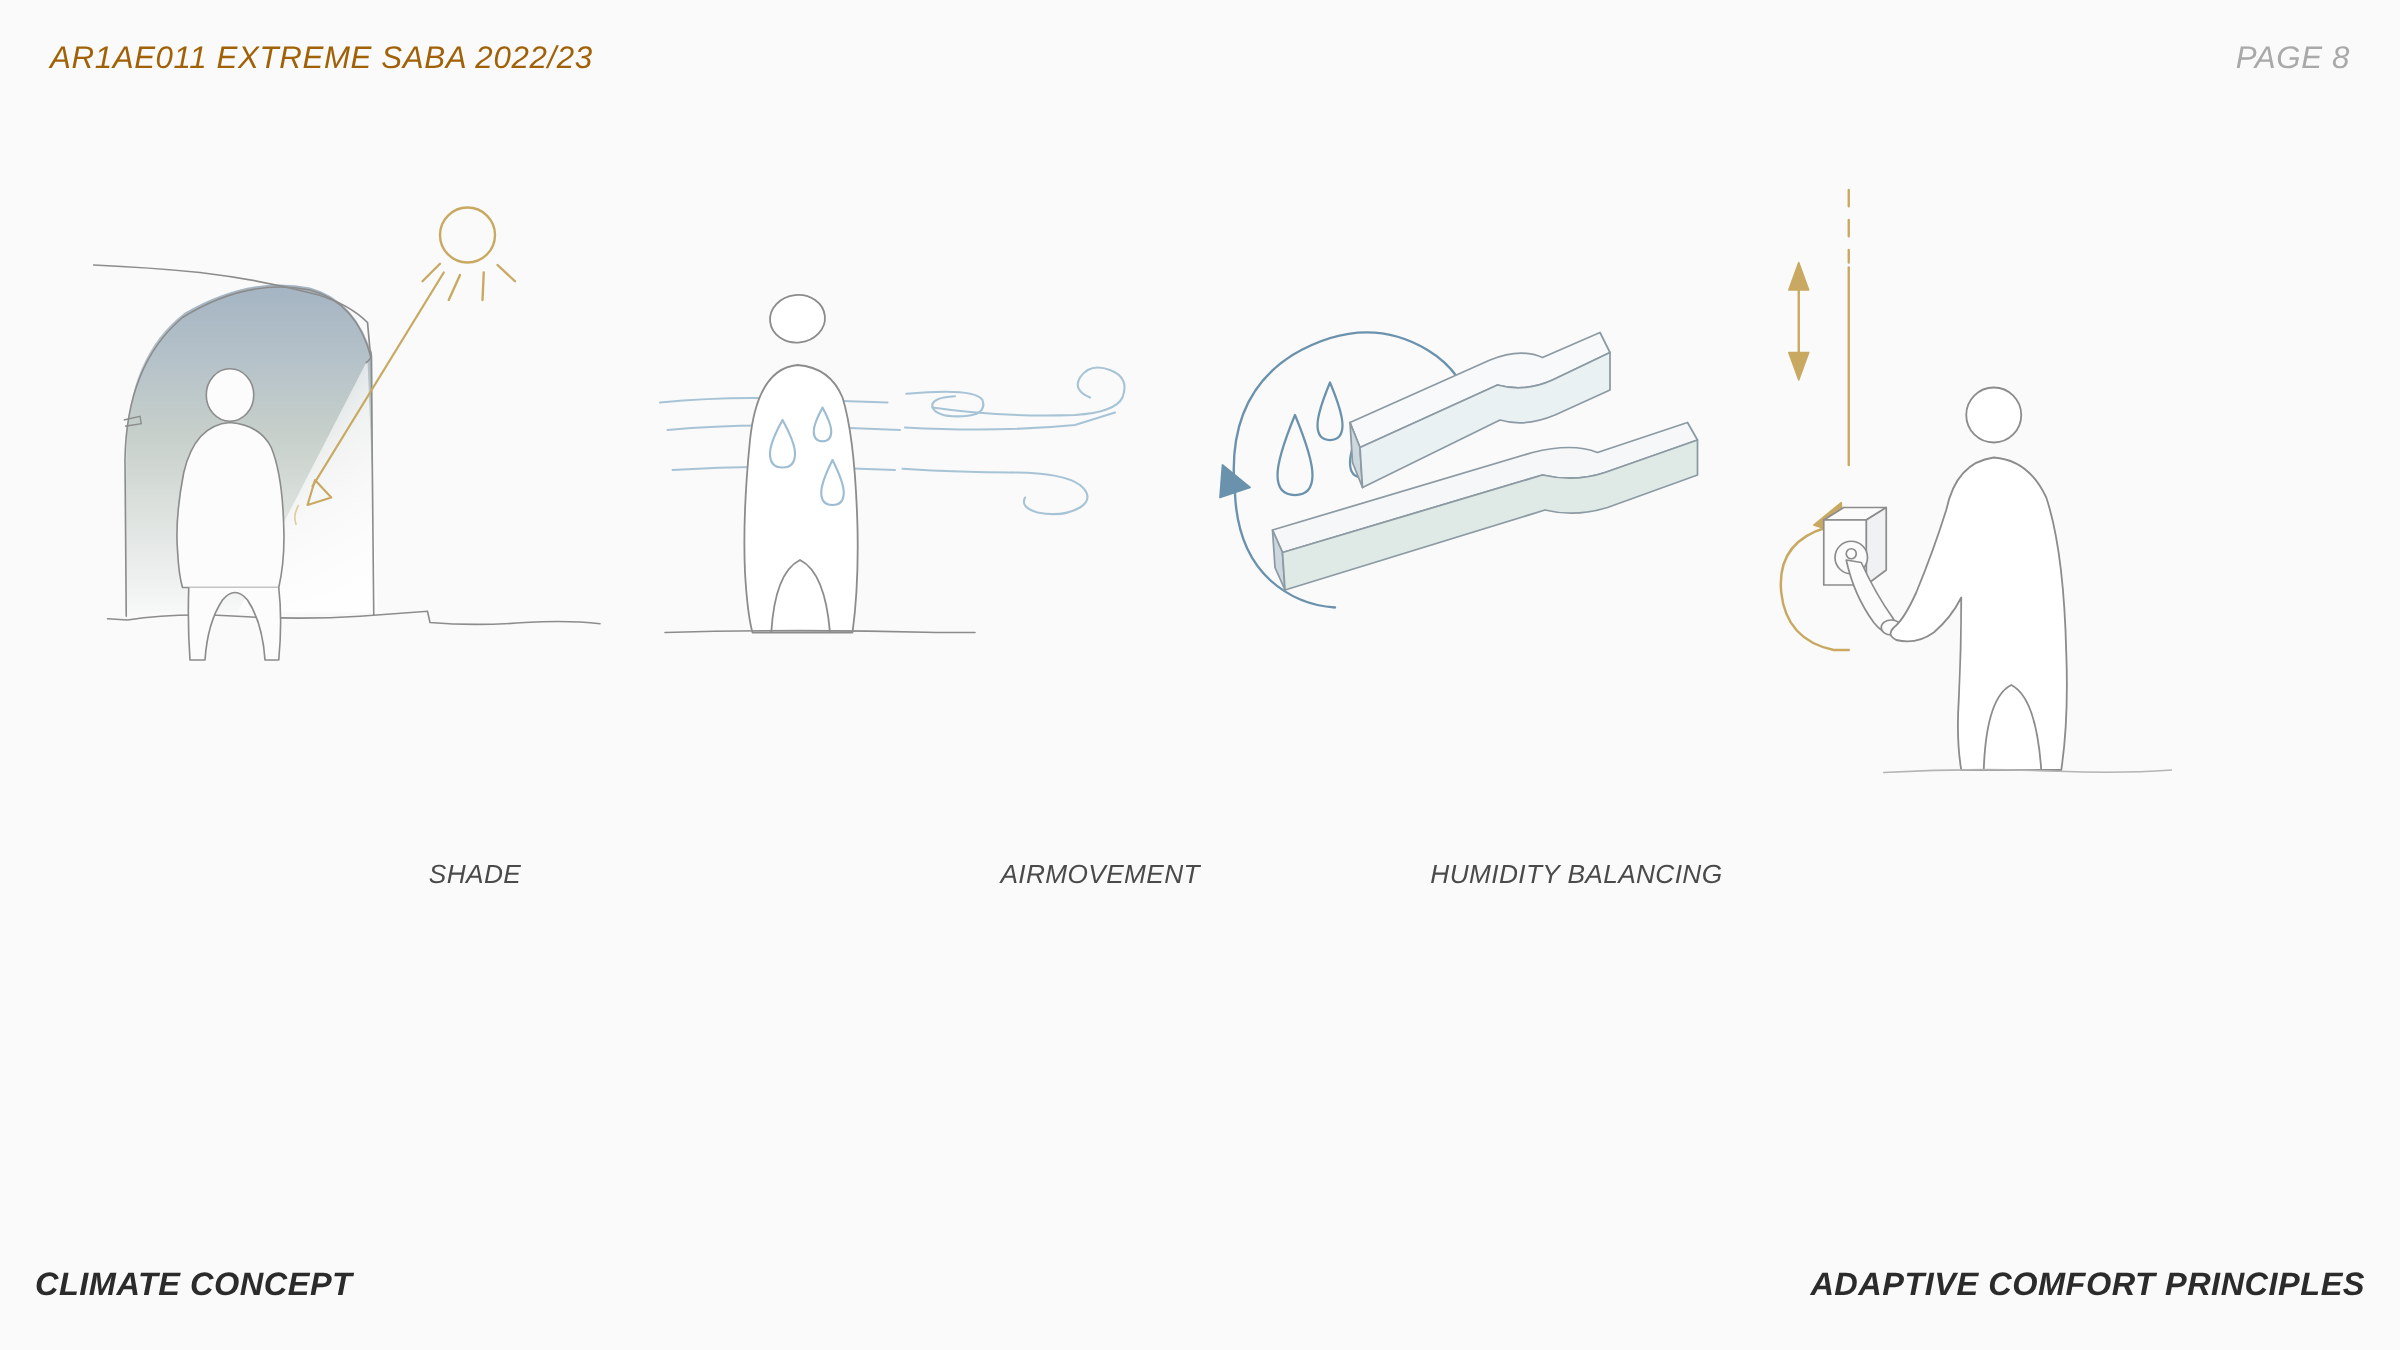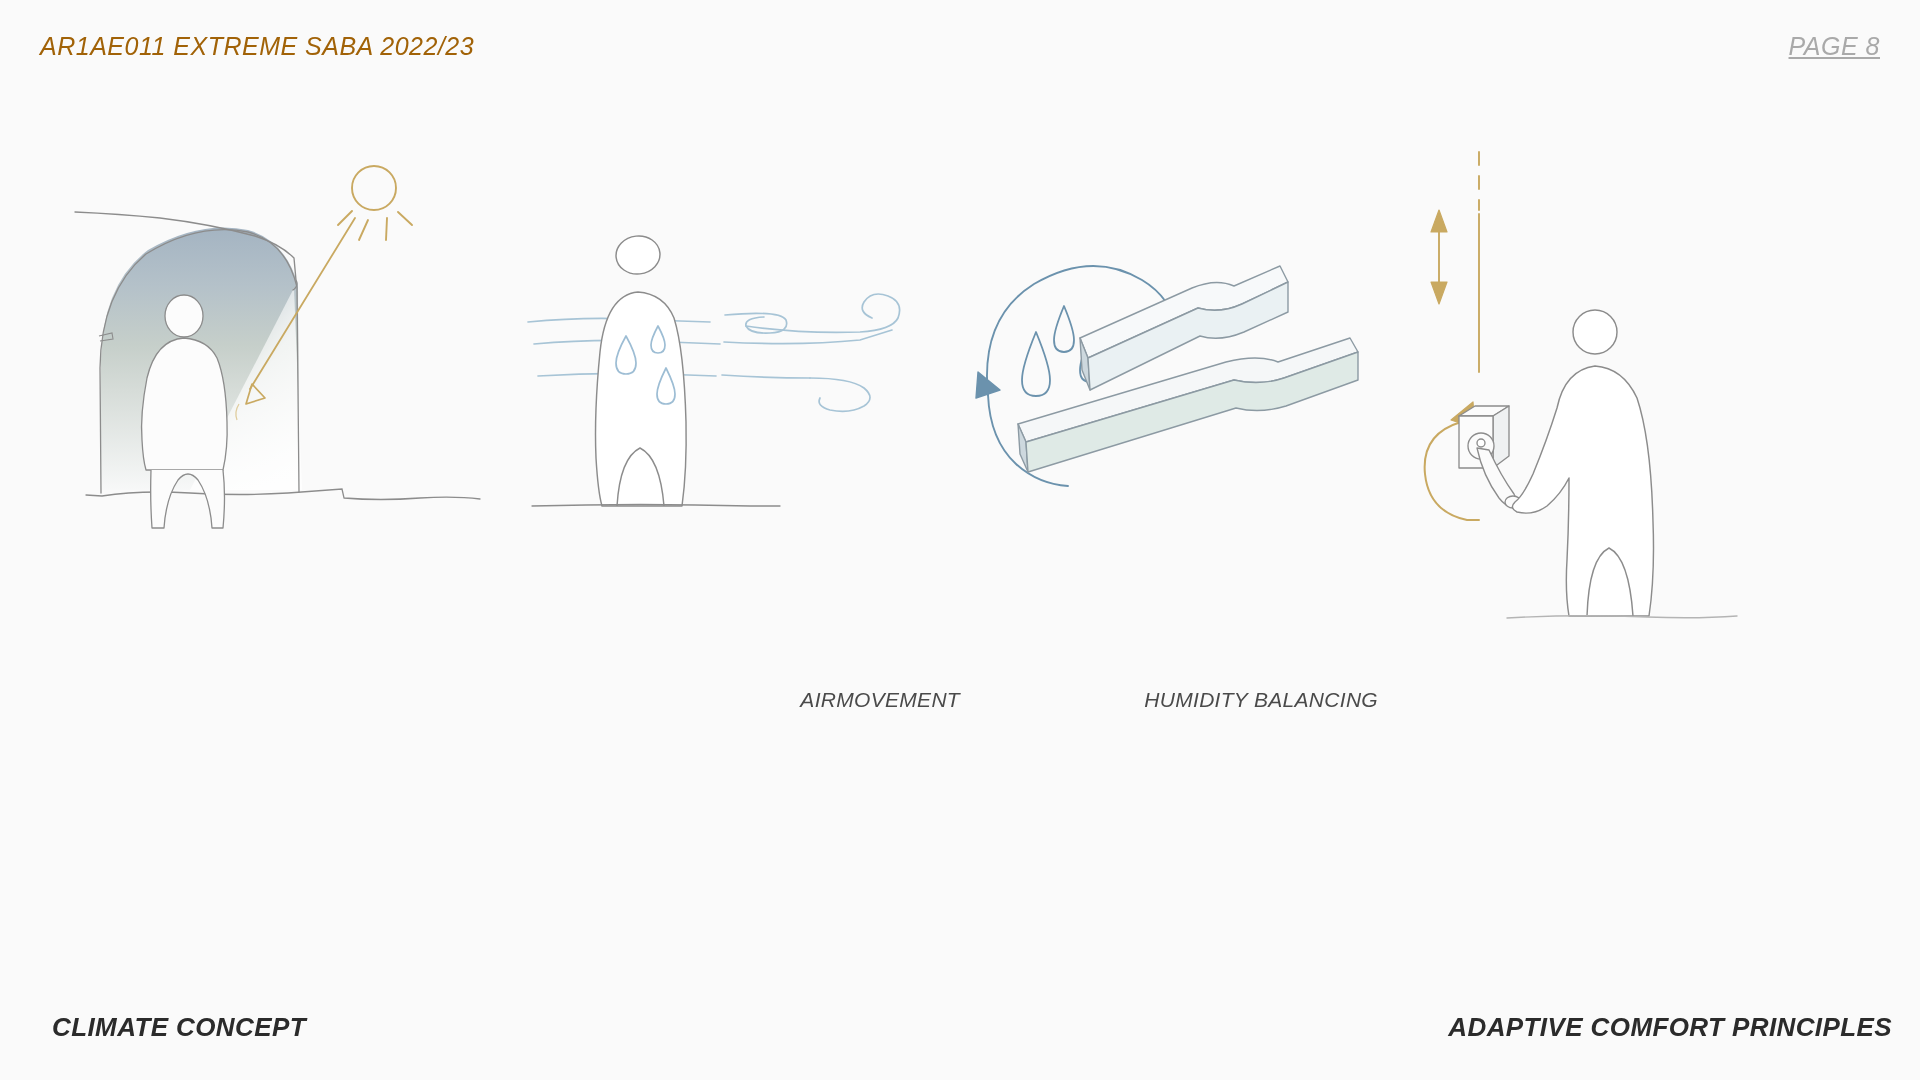--- a/index.html
+++ b/index.html
@@ -44,27 +44,26 @@
   .header-right {
     position: absolute;
     right: 40px;
     top: 32px;
     font-size: 25px;
     font-style: italic;
     font-weight: 400;
     letter-spacing: 0.5px;
     color: #a9a9a9;
     white-space: nowrap;
-    text-decoration: underline;
   }
 
   
   .footer-left {
     position: absolute;
-    left: 52px;
+    left: 28px;
     bottom: 37px;
     font-size: 26px;
     font-style: italic;
     font-weight: bold;
     letter-spacing: 0.4px;
     color: #2b2b2b;
     white-space: nowrap;
     margin-top: 48px;
   }
   .footer-right {
@@ -192,20 +191,21 @@
             <line x1="332" y1="85" x2="318" y2="72"></line>
           </g>
 
           <g>
             <line x1="275" y1="78" x2="170" y2="249" stroke="#c9a961" stroke-width="1.8" stroke-linecap="round"></line>
             <path d="M 172 244 L 185 258 L 166 264 Z" fill="none" stroke="#c9a961" stroke-width="1.7" stroke-linejoin="round"></path>
             <path d="M 159 264 Q 154 272 157 280" fill="none" stroke="#e0cd9f" stroke-width="1.3"></path>
           </g>
         </svg>
       </div>
+      <div class="panel-caption">SHADE</div>
     </div>
 
     <div class="panel" id="panel-air">
       <div class="panel-figure">
         <svg viewBox="0 0 440 500" xmlns="http://www.w3.org/2000/svg">
 
           <g fill="none" stroke="#a7c4d6" stroke-width="1.7" stroke-linecap="round">
             <path d="M 8 182 Q 70 176 130 180 L 190 182"></path>
             <path d="M 14 204 Q 80 198 150 202 L 200 204"></path>
             <path d="M 18 236 Q 80 232 140 234 L 196 236"></path>

